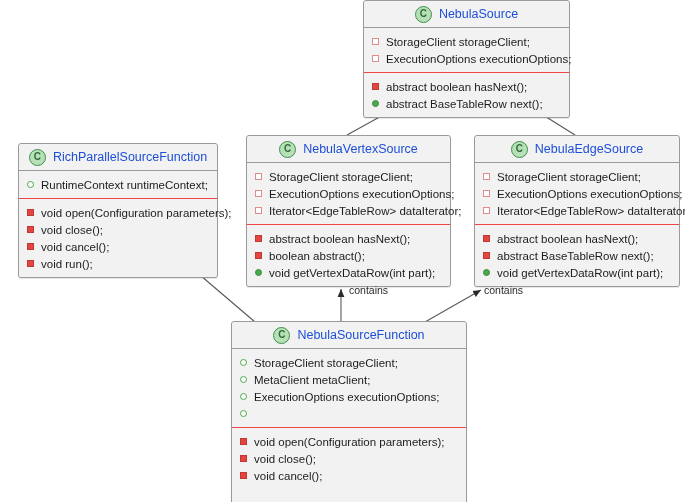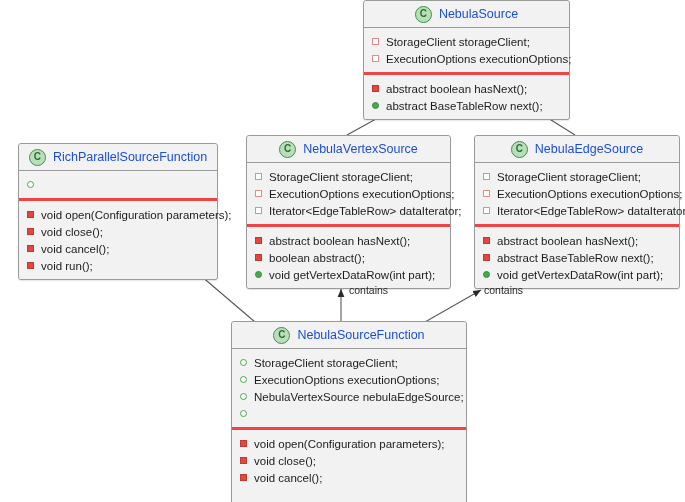--- a/index.html
+++ b/index.html
@@ -51,21 +51,21 @@
     align-items: center;
     justify-content: center;
     font-size: 10px;
     font-weight: bold;
     color: #2f6b38;
     line-height: 1;
     flex: none;
   }
   .uml-section {
     padding: 5px 0 5px 0;
-    border-bottom: 3px solid #ef4444;
+    border-bottom: 1px solid #ef4444;
     background: #f2f2f2;
   }
   .uml-section:last-child {
     border-bottom: none;
     border-radius: 0 0 3px 3px;
   }
   .member {
     display: flex;
     align-items: center;
     gap: 7px;
@@ -187,20 +187,21 @@
   </div>
 
   <div class="uml-class" id="box-rich-parallel" style="left:18px; top:143px; width:200px;">
     <div class="uml-header">
       <span class="stereo-icon">C</span>
       <span class="class-name">RichParallelSourceFunction</span>
     </div>
     <div class="uml-section">
       <div class="member">
         <span class="marker circ-hollow"></span>
+        <span>RuntimeContext runtimeContext;</span>
       </div>
     </div>
     <div class="uml-section">
       <div class="member">
         <span class="marker sq-filled"></span>
         <span>void open(Configuration parameters);</span>
       </div>
       <div class="member">
         <span class="marker sq-filled"></span>
         <span>void close();</span>
@@ -291,25 +292,25 @@
       <span class="stereo-icon">C</span>
       <span class="class-name">NebulaSourceFunction</span>
     </div>
     <div class="uml-section">
       <div class="member">
         <span class="marker circ-hollow"></span>
         <span>StorageClient storageClient;</span>
       </div>
       <div class="member">
         <span class="marker circ-hollow"></span>
+        <span>MetaClient metaClient;</span>
+      </div>
+      <div class="member">
+        <span class="marker circ-hollow"></span>
         <span>ExecutionOptions executionOptions;</span>
-      </div>
-      <div class="member">
-        <span class="marker circ-hollow"></span>
-        <span>NebulaVertexSource nebulaEdgeSource;</span>
       </div>
       <div class="member">
         <span class="marker circ-hollow"></span>
       </div>
     </div>
     <div class="uml-section">
       <div class="member">
         <span class="marker sq-filled"></span>
         <span>void open(Configuration parameters);</span>
       </div>

